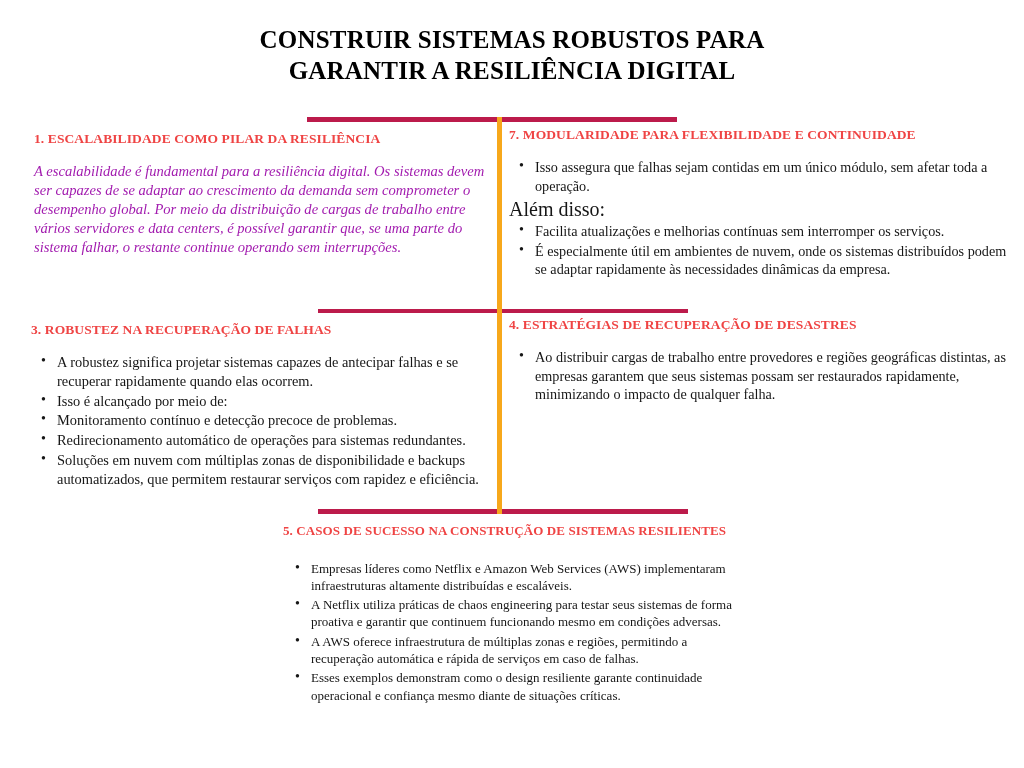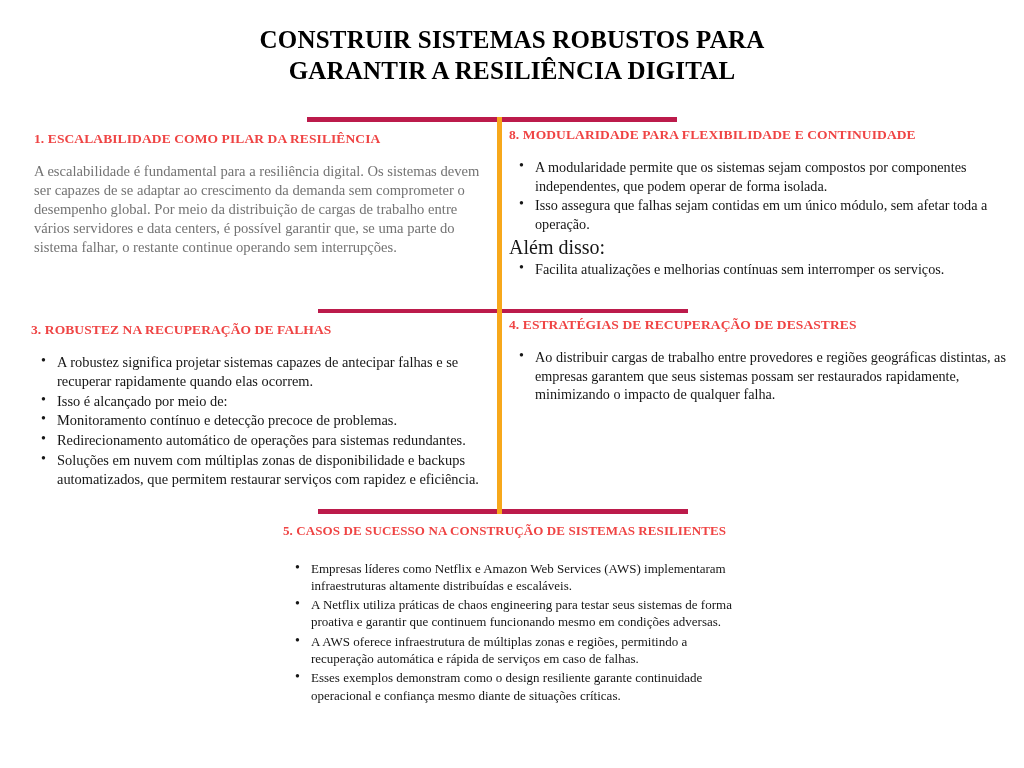--- a/index.html
+++ b/index.html
@@ -66,21 +66,22 @@
     color: #ef4444;
     margin: 0 0 14px 0;
     letter-spacing: 0.1px;
   }
   .heading-num-indent { padding-left: 18px; text-indent: -18px; }
 
   .para {
     font-size: 14.6px;
     line-height: 1.30;
     margin: 0;
-    color: #737373;
+    color: #a21caf;
+    font-style: italic;
   }
 
   ul.bullets {
     margin: 0;
     padding: 0;
     list-style: none;
     font-size: 14.6px;
     line-height: 1.30;
     color: #161616;
   }
@@ -126,28 +127,28 @@
 <div class="hrule hrule-middle"></div>
 <div class="hrule hrule-bottom"></div>
 <div class="vrule"></div>
 
 <div class="block q1">
   <div class="heading heading-num-indent">1.  ESCALABILIDADE COMO PILAR DA RESILIÊNCIA</div>
   <p class="para">A escalabilidade é fundamental para a resiliência digital.  Os sistemas devem ser capazes de se adaptar ao crescimento da demanda sem comprometer o desempenho global.  Por meio da distribuição de cargas de trabalho entre vários servidores e data centers, é possível garantir que, se uma parte do sistema falhar, o restante continue operando sem interrupções.</p>
 </div>
 
 <div class="block q2">
-  <div class="heading">8. MODULARIDADE PARA FLEXIBILIDADE E CONTINUIDADE</div>
+  <div class="heading">7. MODULARIDADE PARA FLEXIBILIDADE E CONTINUIDADE</div>
   <ul class="bullets">
-    <li>A modularidade permite que os sistemas sejam compostos por componentes independentes, que podem operar de forma isolada.</li>
     <li> Isso assegura que falhas sejam contidas em um único módulo, sem afetar toda a operação.</li>
   </ul>
   <p class="interline">Além disso:</p>
   <ul class="bullets">
     <li>Facilita atualizações e melhorias contínuas sem interromper os serviços.</li>
+    <li>É especialmente útil em ambientes de nuvem, onde os sistemas distribuídos podem se adaptar rapidamente às necessidades dinâmicas da empresa.</li>
   </ul>
 </div>
 
 <div class="block q3">
   <div class="heading">3. ROBUSTEZ NA RECUPERAÇÃO DE FALHAS</div>
   <ul class="bullets">
     <li>A robustez significa projetar sistemas capazes de antecipar falhas e se recuperar rapidamente quando elas ocorrem.</li>
     <li> Isso é alcançado por meio de:</li>
     <li>Monitoramento contínuo e detecção precoce de problemas.</li>
     <li>Redirecionamento automático de operações para sistemas redundantes.</li>

